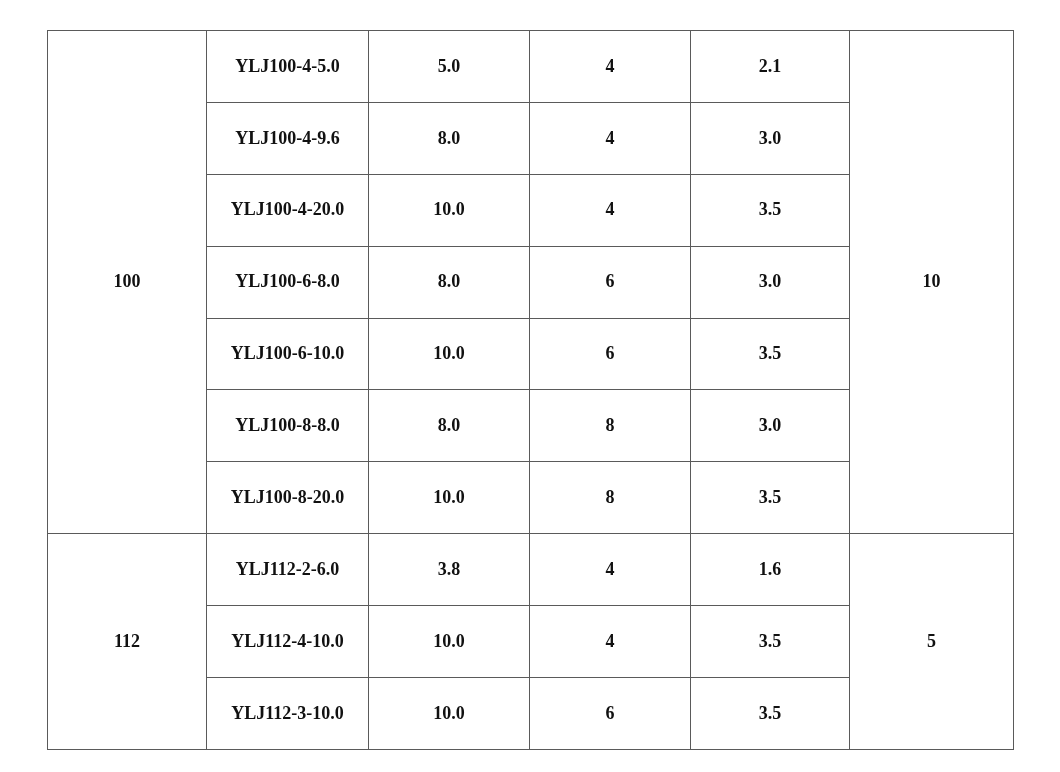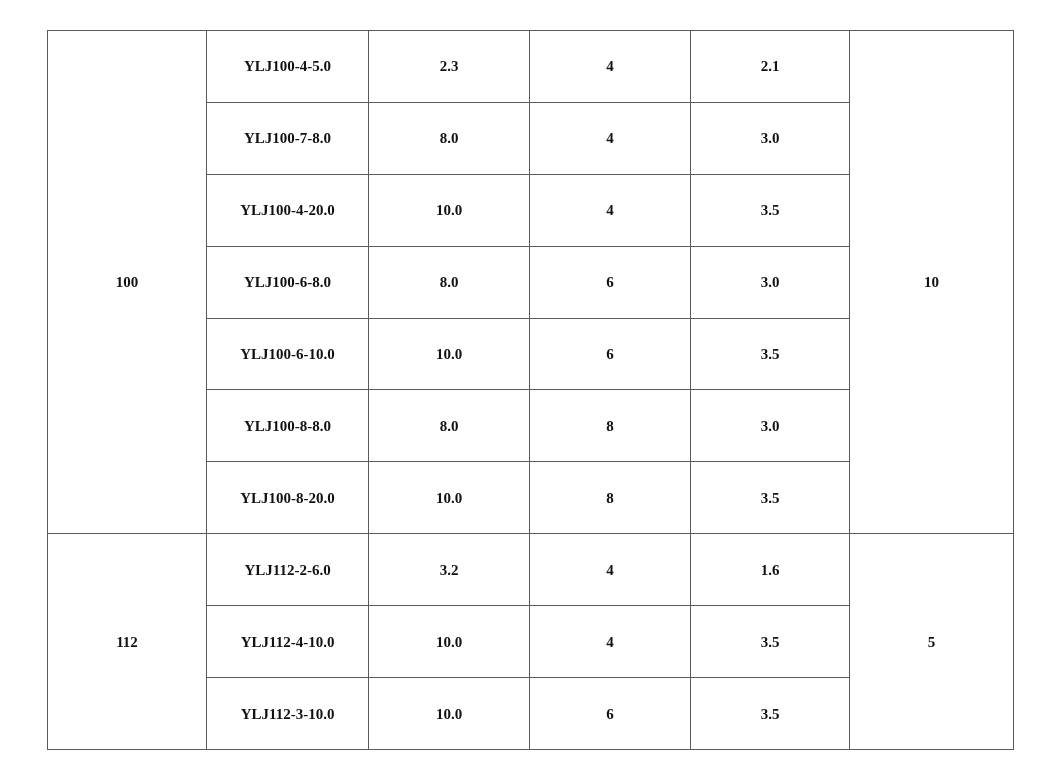--- a/index.html
+++ b/index.html
@@ -25,21 +25,21 @@
     table-layout: fixed;
     width: 966px;
     height: 720px;
     border: 1px solid #1a1a1a;
   }
   table.spec-table td {
     border: 1px solid #5a5a5a;
     text-align: center;
     vertical-align: middle;
     font-weight: bold;
-    font-size: 15px;
+    font-size: 18px;
     color: #111111;
     padding: 0;
     background: #ffffff;
     line-height: 1.2;
   }
   td.frame-cell {
     background: #72b2ee;
     color: #11213f;
     border-color: #4d85b8;
     font-size: 15px;
@@ -69,27 +69,27 @@
         <col class="c-model">
         <col class="c-power">
       <col class="c-poles">
         <col class="c-weight">
         <col class="c-qty">
     </colgroup>
     <tbody>
         <tr>
           <td class="frame-cell" rowspan="7">100</td>
           <td class="model-cell">YLJ100-4-5.0</td>
-          <td class="power-cell">2.3</td>
+          <td class="power-cell">5.0</td>
           <td class="poles-cell">4</td>
           <td class="weight-cell">2.1</td>
           <td class="qty-cell" rowspan="7">10</td>
         </tr>
         <tr>
-          <td class="model-cell">YLJ100-7-8.0</td>
+          <td class="model-cell">YLJ100-4-9.6</td>
           <td class="power-cell">8.0</td>
           <td class="poles-cell">4</td>
           <td class="weight-cell">3.0</td>
         </tr>
         <tr>
           <td class="model-cell">YLJ100-4-20.0</td>
           <td class="power-cell">10.0</td>
           <td class="poles-cell">4</td>
           <td class="weight-cell">3.5</td>
         </tr>
@@ -113,21 +113,21 @@
         </tr>
         <tr>
           <td class="model-cell">YLJ100-8-20.0</td>
           <td class="power-cell">10.0</td>
           <td class="poles-cell">8</td>
           <td class="weight-cell">3.5</td>
         </tr>
         <tr>
           <td class="frame-cell" rowspan="3">112</td>
           <td class="model-cell">YLJ112-2-6.0</td>
-          <td class="power-cell">3.2</td>
+          <td class="power-cell">3.8</td>
           <td class="poles-cell">4</td>
           <td class="weight-cell">1.6</td>
           <td class="qty-cell" rowspan="3">5</td>
         </tr>
         <tr>
           <td class="model-cell">YLJ112-4-10.0</td>
           <td class="power-cell">10.0</td>
           <td class="poles-cell">4</td>
           <td class="weight-cell">3.5</td>
         </tr>

